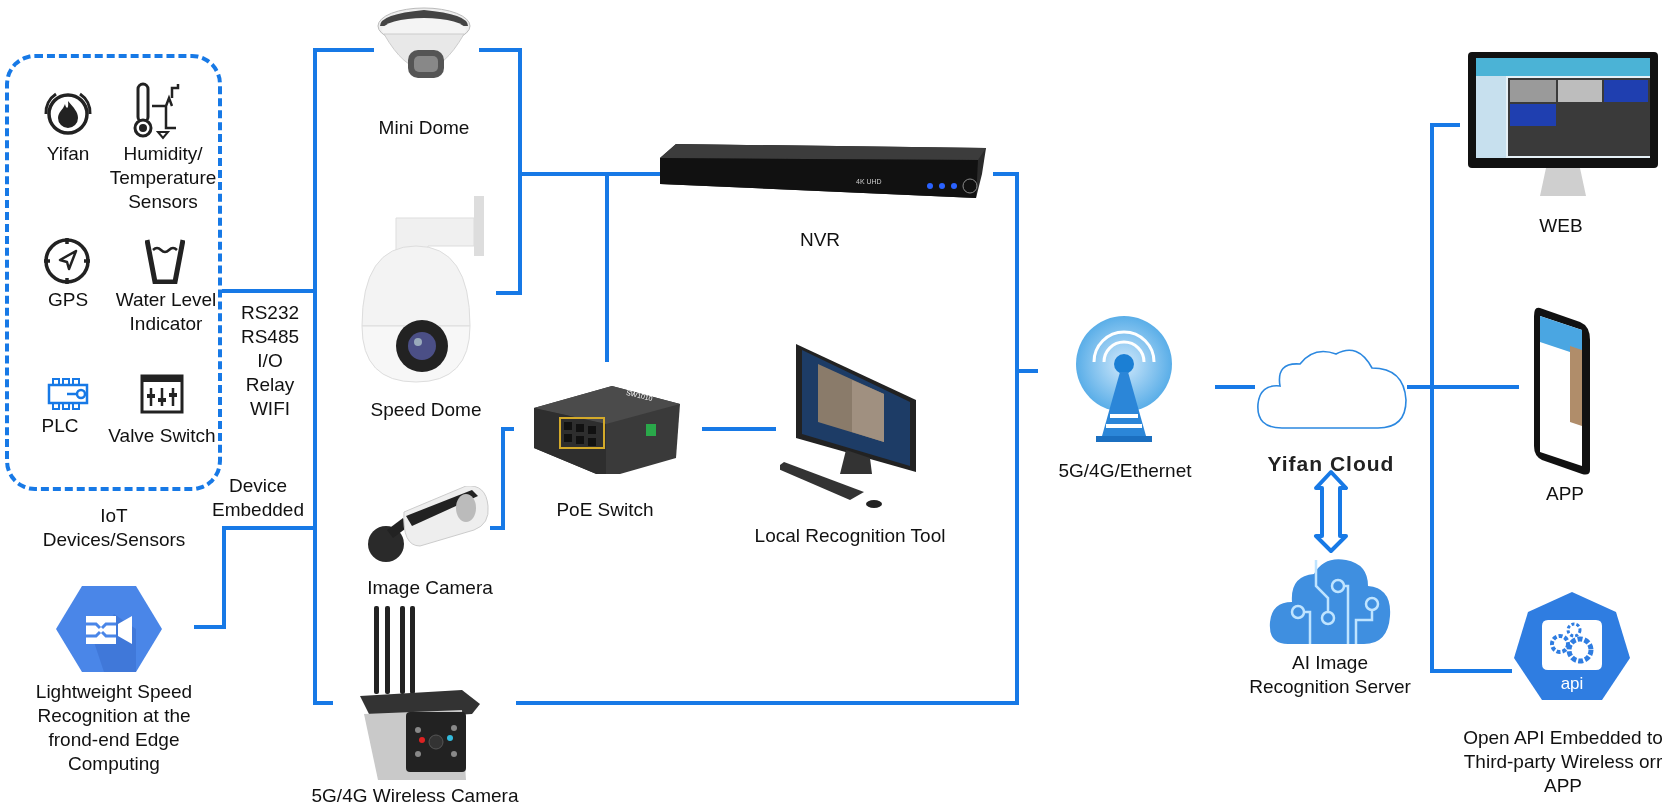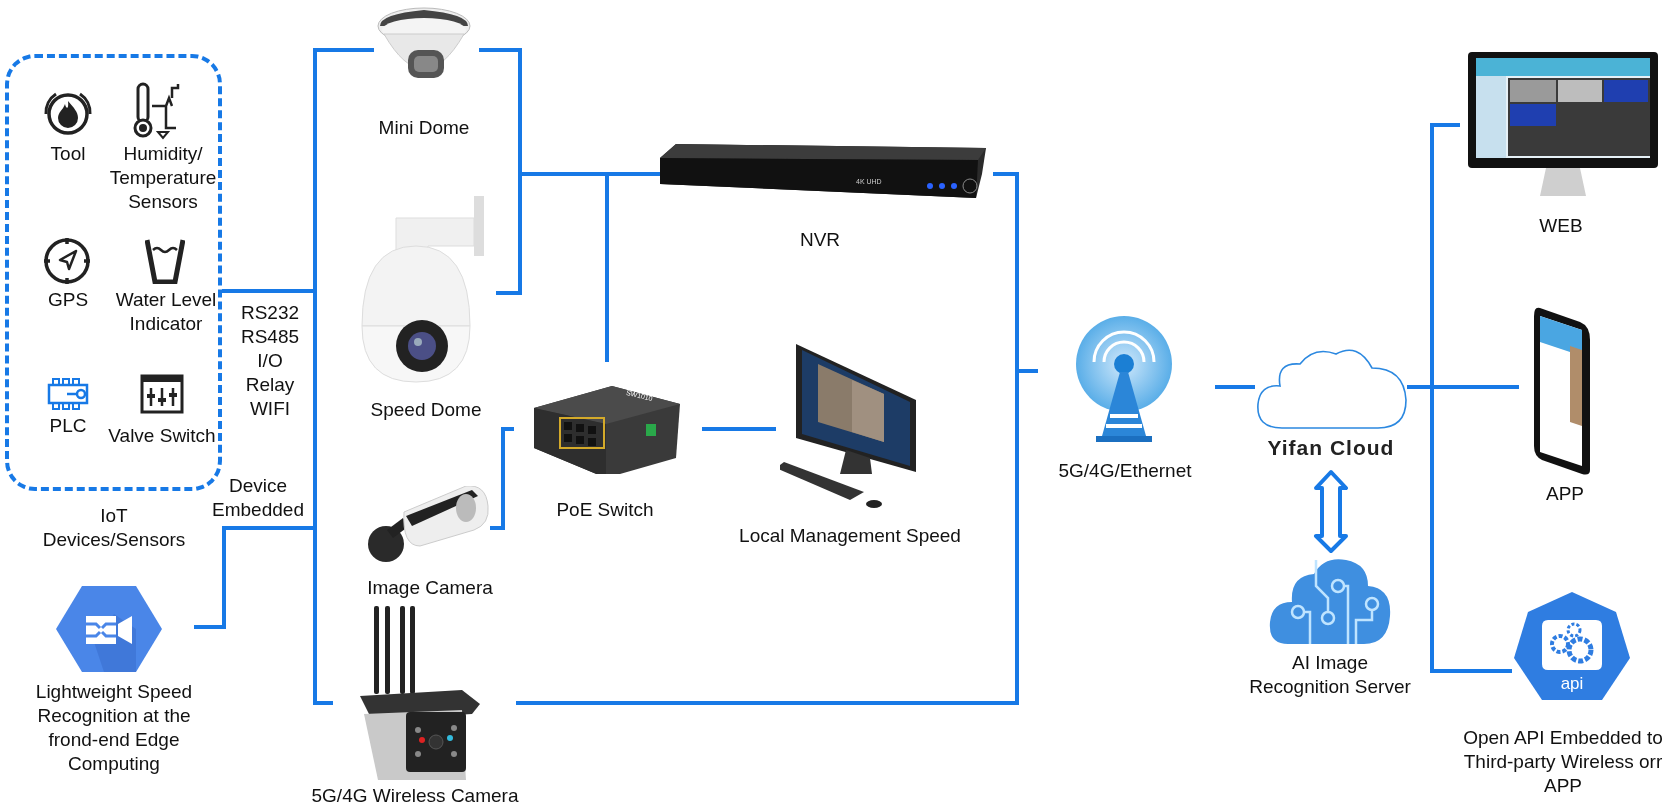--- a/index.html
+++ b/index.html
@@ -4,21 +4,21 @@
 <style>
   html, body { margin:0; padding:0; background:#ffffff; }
   body { width:1680px; height:809px; position:relative; overflow:hidden;
          font-family:"Liberation Sans", sans-serif; color:#111; }
   .abs { position:absolute; }
   .lbl { position:absolute; font-size:19px; line-height:24px; text-align:center; white-space:nowrap; color:#111; }
   svg.wires { position:absolute; left:0; top:0; }
   .wire { stroke:#1779e6; stroke-width:4; fill:none; }
   .iot-box { position:absolute; left:5px; top:54px; width:217px; height:437px;
              border:4px dashed #1779e6; border-radius:30px; box-sizing:border-box; }
-  .cloud-label { font-weight:bold; letter-spacing:1px; font-size:21px; color:#222; }
+  .cloud-label { font-weight:bold; letter-spacing:1px; font-size:21px; color:#222;margin-top:16px; }
 </style>
 </head>
 <body>
 
 <svg class="wires" width="1680" height="809">
 
   <path class="wire" d="M222 291 H315"></path>
 
   <path class="wire" d="M194 627 H224 V528 H315"></path>
 
@@ -46,21 +46,21 @@
 <div class="iot-box"></div>
 
 <div class="abs" style="left:36px;top:84px;width:64px;height:56px">
   <svg width="64" height="56" viewBox="0 0 64 56">
     <path d="M10 30 A22 22 0 0 1 20 10" stroke="#222" stroke-width="3" fill="none"></path>
     <path d="M54 30 A22 22 0 0 0 44 10" stroke="#222" stroke-width="3" fill="none"></path>
     <circle cx="32" cy="30" r="19" stroke="#222" stroke-width="3.5" fill="none"></circle>
     <path d="M32 17 C38 24 42 28 42 34 A10 10 0 0 1 22 34 C22 28 27 26 29 20 C30 25 33 26 32 17 Z" fill="#222"></path>
   </svg>
 </div>
-<div class="lbl" style="left:28px;top:142px;width:80px">Tool</div>
+<div class="lbl" style="left:28px;top:142px;width:80px">Yifan</div>
 
 <div class="abs" style="left:132px;top:80px;width:50px;height:62px">
   <svg width="50" height="62" viewBox="0 0 50 62">
     <rect x="6" y="4" width="10" height="38" rx="5" stroke="#222" stroke-width="3" fill="none"></rect>
     <circle cx="11" cy="48" r="8" stroke="#222" stroke-width="3" fill="#fff"></circle>
     <circle cx="11" cy="48" r="4" fill="#222"></circle>
     <path d="M20 26 H34 V48 H44 M34 26 L37 18 L40 26 M40 18 V8 H46 V4" stroke="#222" stroke-width="2.5" fill="none"></path>
     <path d="M26 52 L31 58 L36 52 Z" stroke="#222" stroke-width="2" fill="none"></path>
   </svg>
 </div>
@@ -87,21 +87,21 @@
 <div class="lbl" style="left:108px;top:312px;width:116px">Indicator</div>
 
 <div class="abs" style="left:47px;top:376px;width:42px;height:36px">
   <svg width="42" height="36" viewBox="0 0 42 36">
     <rect x="2" y="9" width="38" height="18" stroke="#1779e6" stroke-width="2.5" fill="none"></rect>
     <path d="M6 9 V3 H12 V9 M16 9 V3 H22 V9 M26 9 V3 H32 V9 M6 27 V33 H12 V27 M16 27 V33 H22 V27 M26 27 V33 H32 V27" stroke="#1779e6" stroke-width="2" fill="none"></path>
     <path d="M20 18 H30" stroke="#1779e6" stroke-width="2.5"></path>
     <circle cx="34" cy="18" r="4" stroke="#1779e6" stroke-width="2.5" fill="none"></circle>
   </svg>
 </div>
-<div class="lbl" style="left:28px;top:414px;width:80px">PLC</div>
+<div class="lbl" style="left:20px;top:414px;width:80px">PLC</div>
 
 <div class="abs" style="left:140px;top:374px;width:44px;height:40px">
   <svg width="44" height="40" viewBox="0 0 44 40">
     <rect x="2" y="2" width="40" height="36" stroke="#222" stroke-width="3" fill="none"></rect>
     <rect x="2" y="2" width="40" height="6" fill="#222"></rect>
     <path d="M11 14 V32 M22 14 V32 M33 14 V32" stroke="#222" stroke-width="2.5"></path>
     <path d="M7 22 H15 M18 26 H26 M29 21 H37" stroke="#222" stroke-width="4"></path>
   </svg>
 </div>
 <div class="lbl" style="left:100px;top:424px;width:124px">Valve Switch</div>
@@ -224,21 +224,21 @@
   <svg width="140" height="170" viewBox="0 0 140 170">
     <path d="M16 2 L136 58 L136 130 L16 96 Z" fill="#222"></path>
     <path d="M22 8 L130 60 L130 124 L22 92 Z" fill="#1d3c66"></path>
     <path d="M38 22 L104 52 L104 100 L38 80 Z" fill="#8a7b6a"></path>
     <path d="M72 38 L104 52 L104 100 L72 90 Z" fill="#a09080"></path>
     <path d="M66 108 L90 116 L92 132 L60 132 Z" fill="#333"></path>
     <path d="M4 120 L84 150 L70 158 L-4 126 Z" fill="#333"></path>
     <ellipse cx="94" cy="162" rx="8" ry="4" fill="#222"></ellipse>
   </svg>
 </div>
-<div class="lbl" style="left:730px;top:524px;width:240px">Local Management Speed</div>
+<div class="lbl" style="left:730px;top:524px;width:240px">Local Recognition Tool</div>
 
 <div class="abs" style="left:1074px;top:314px;width:100px;height:130px">
   <svg width="100" height="130" viewBox="0 0 100 130">
     <defs>
       <radialGradient id="g1" cx="50%" cy="50%" r="50%">
         <stop offset="0%" stop-color="#cfe8fb"></stop>
           <stop offset="100%" stop-color="#5aaee8"></stop>
       </radialGradient>
     </defs>
     <circle cx="50" cy="50" r="48" fill="url(#g1)"></circle>

